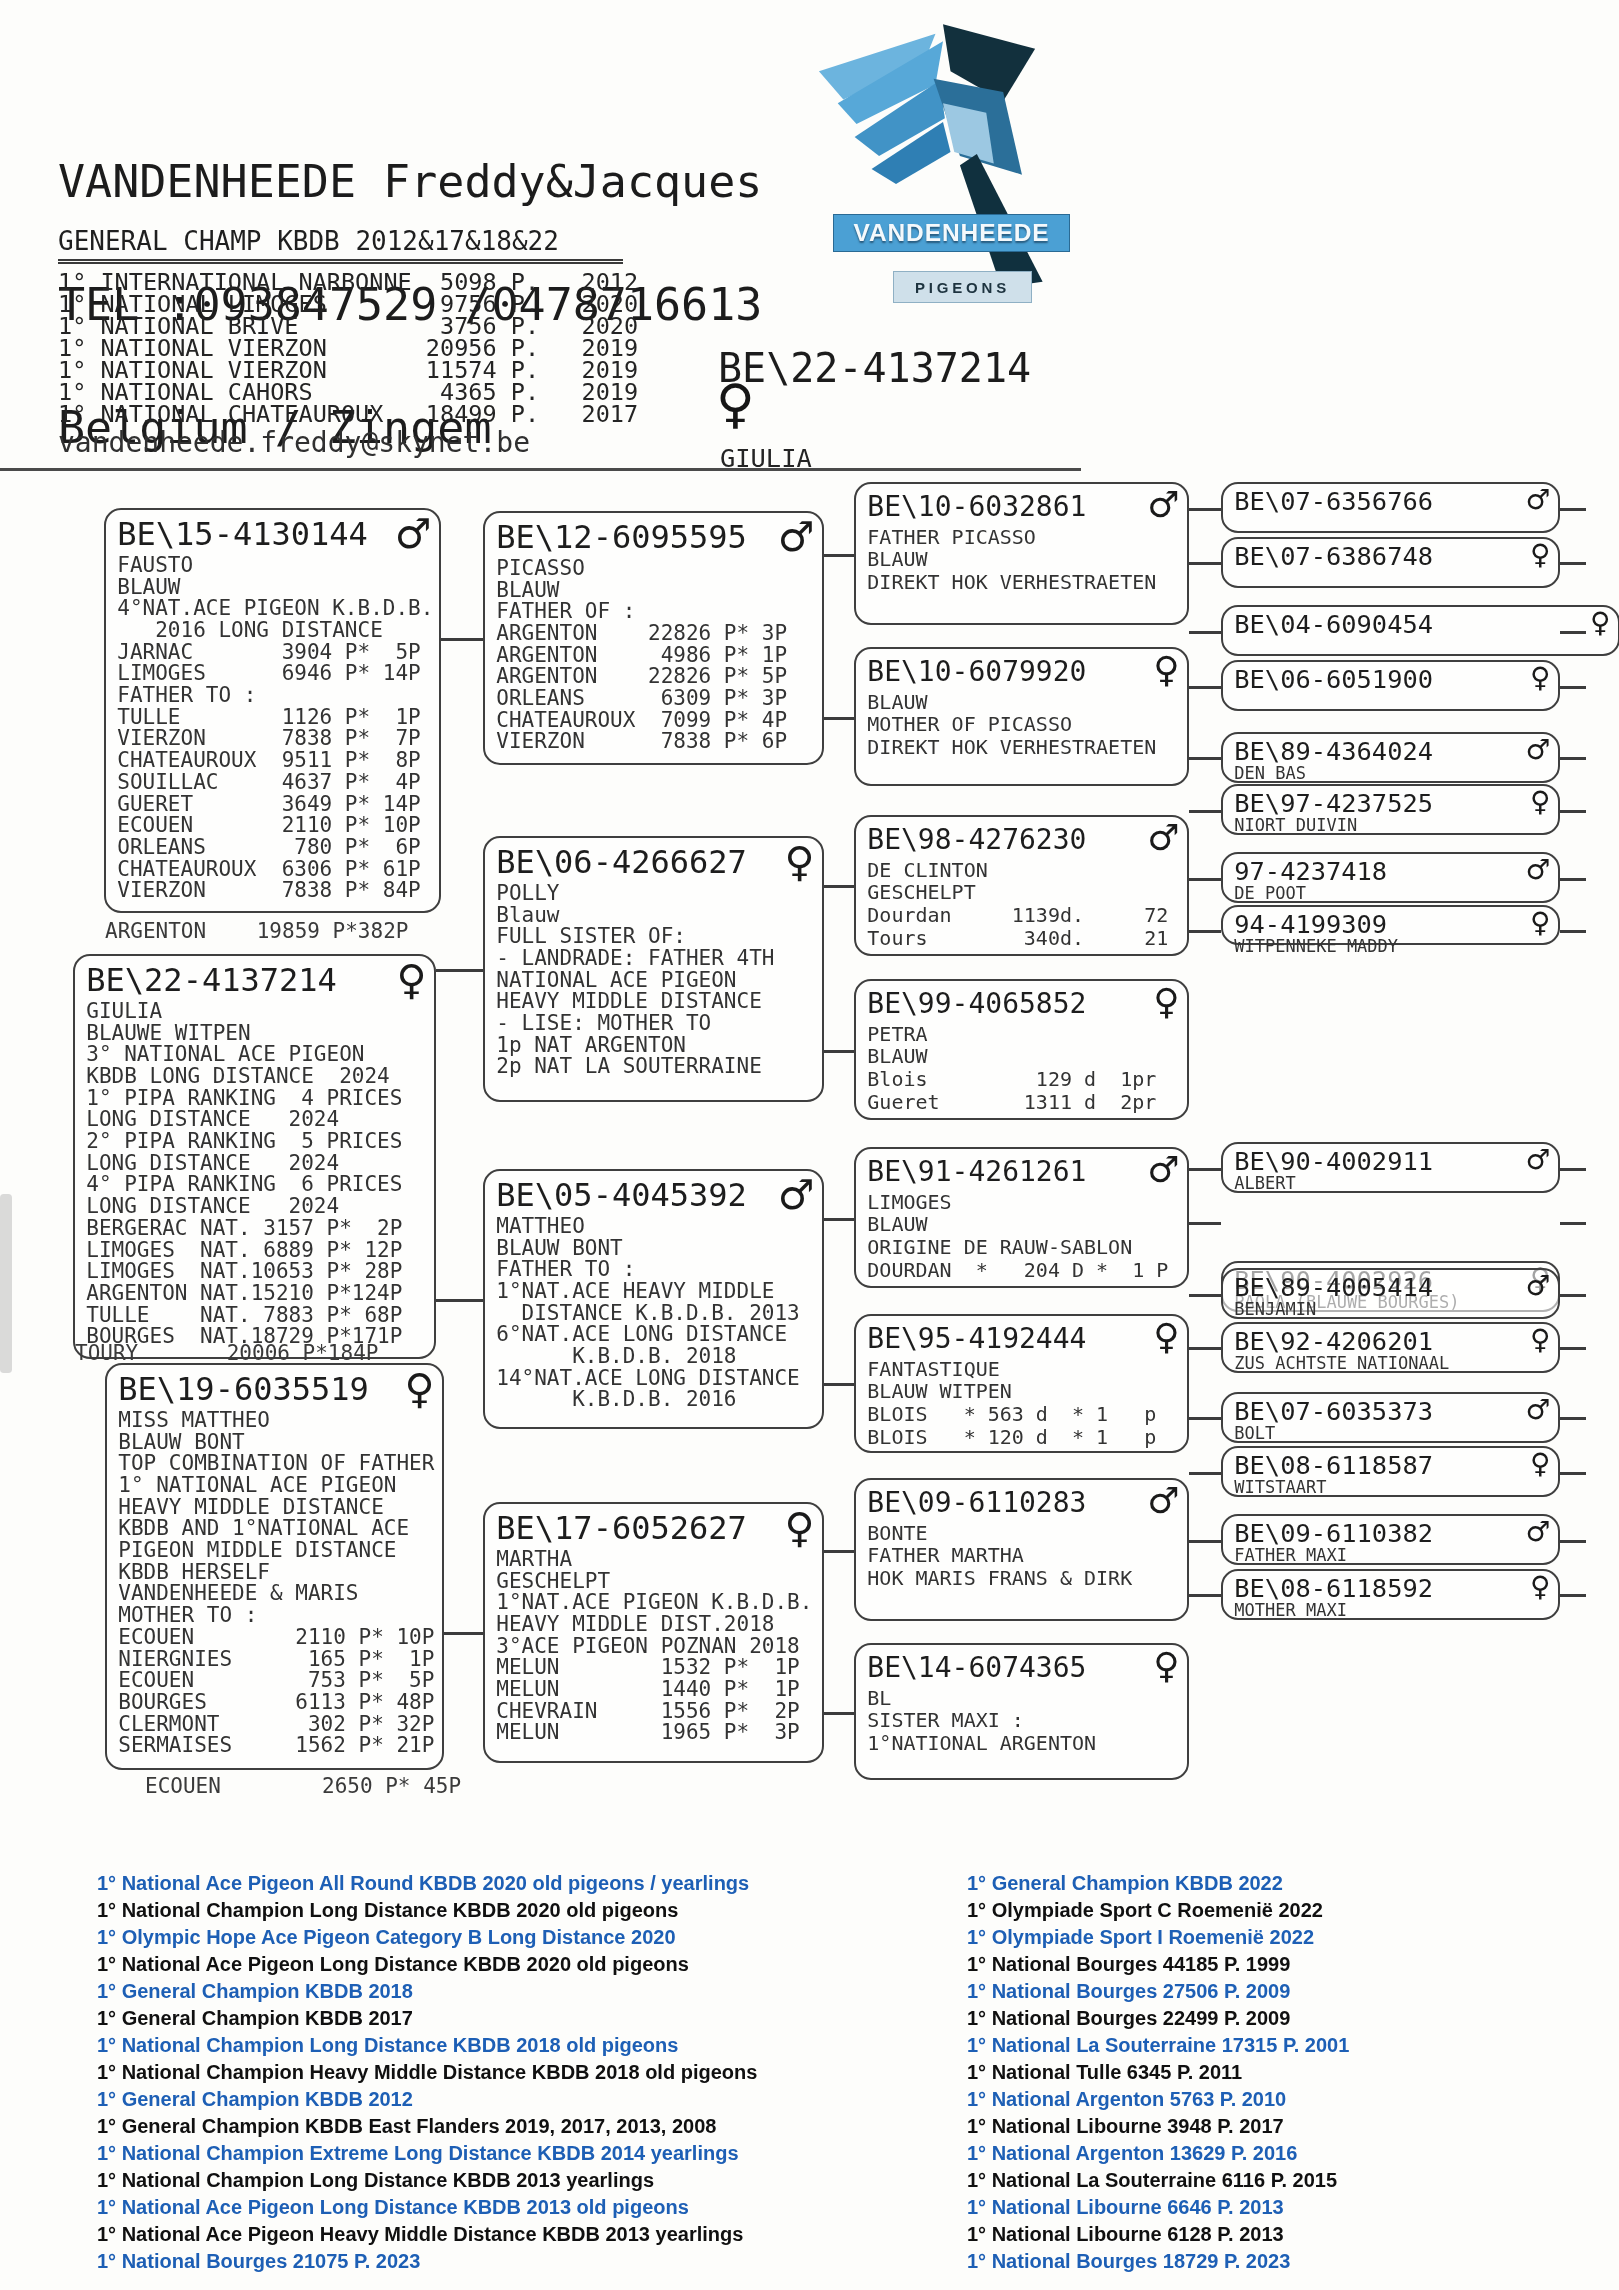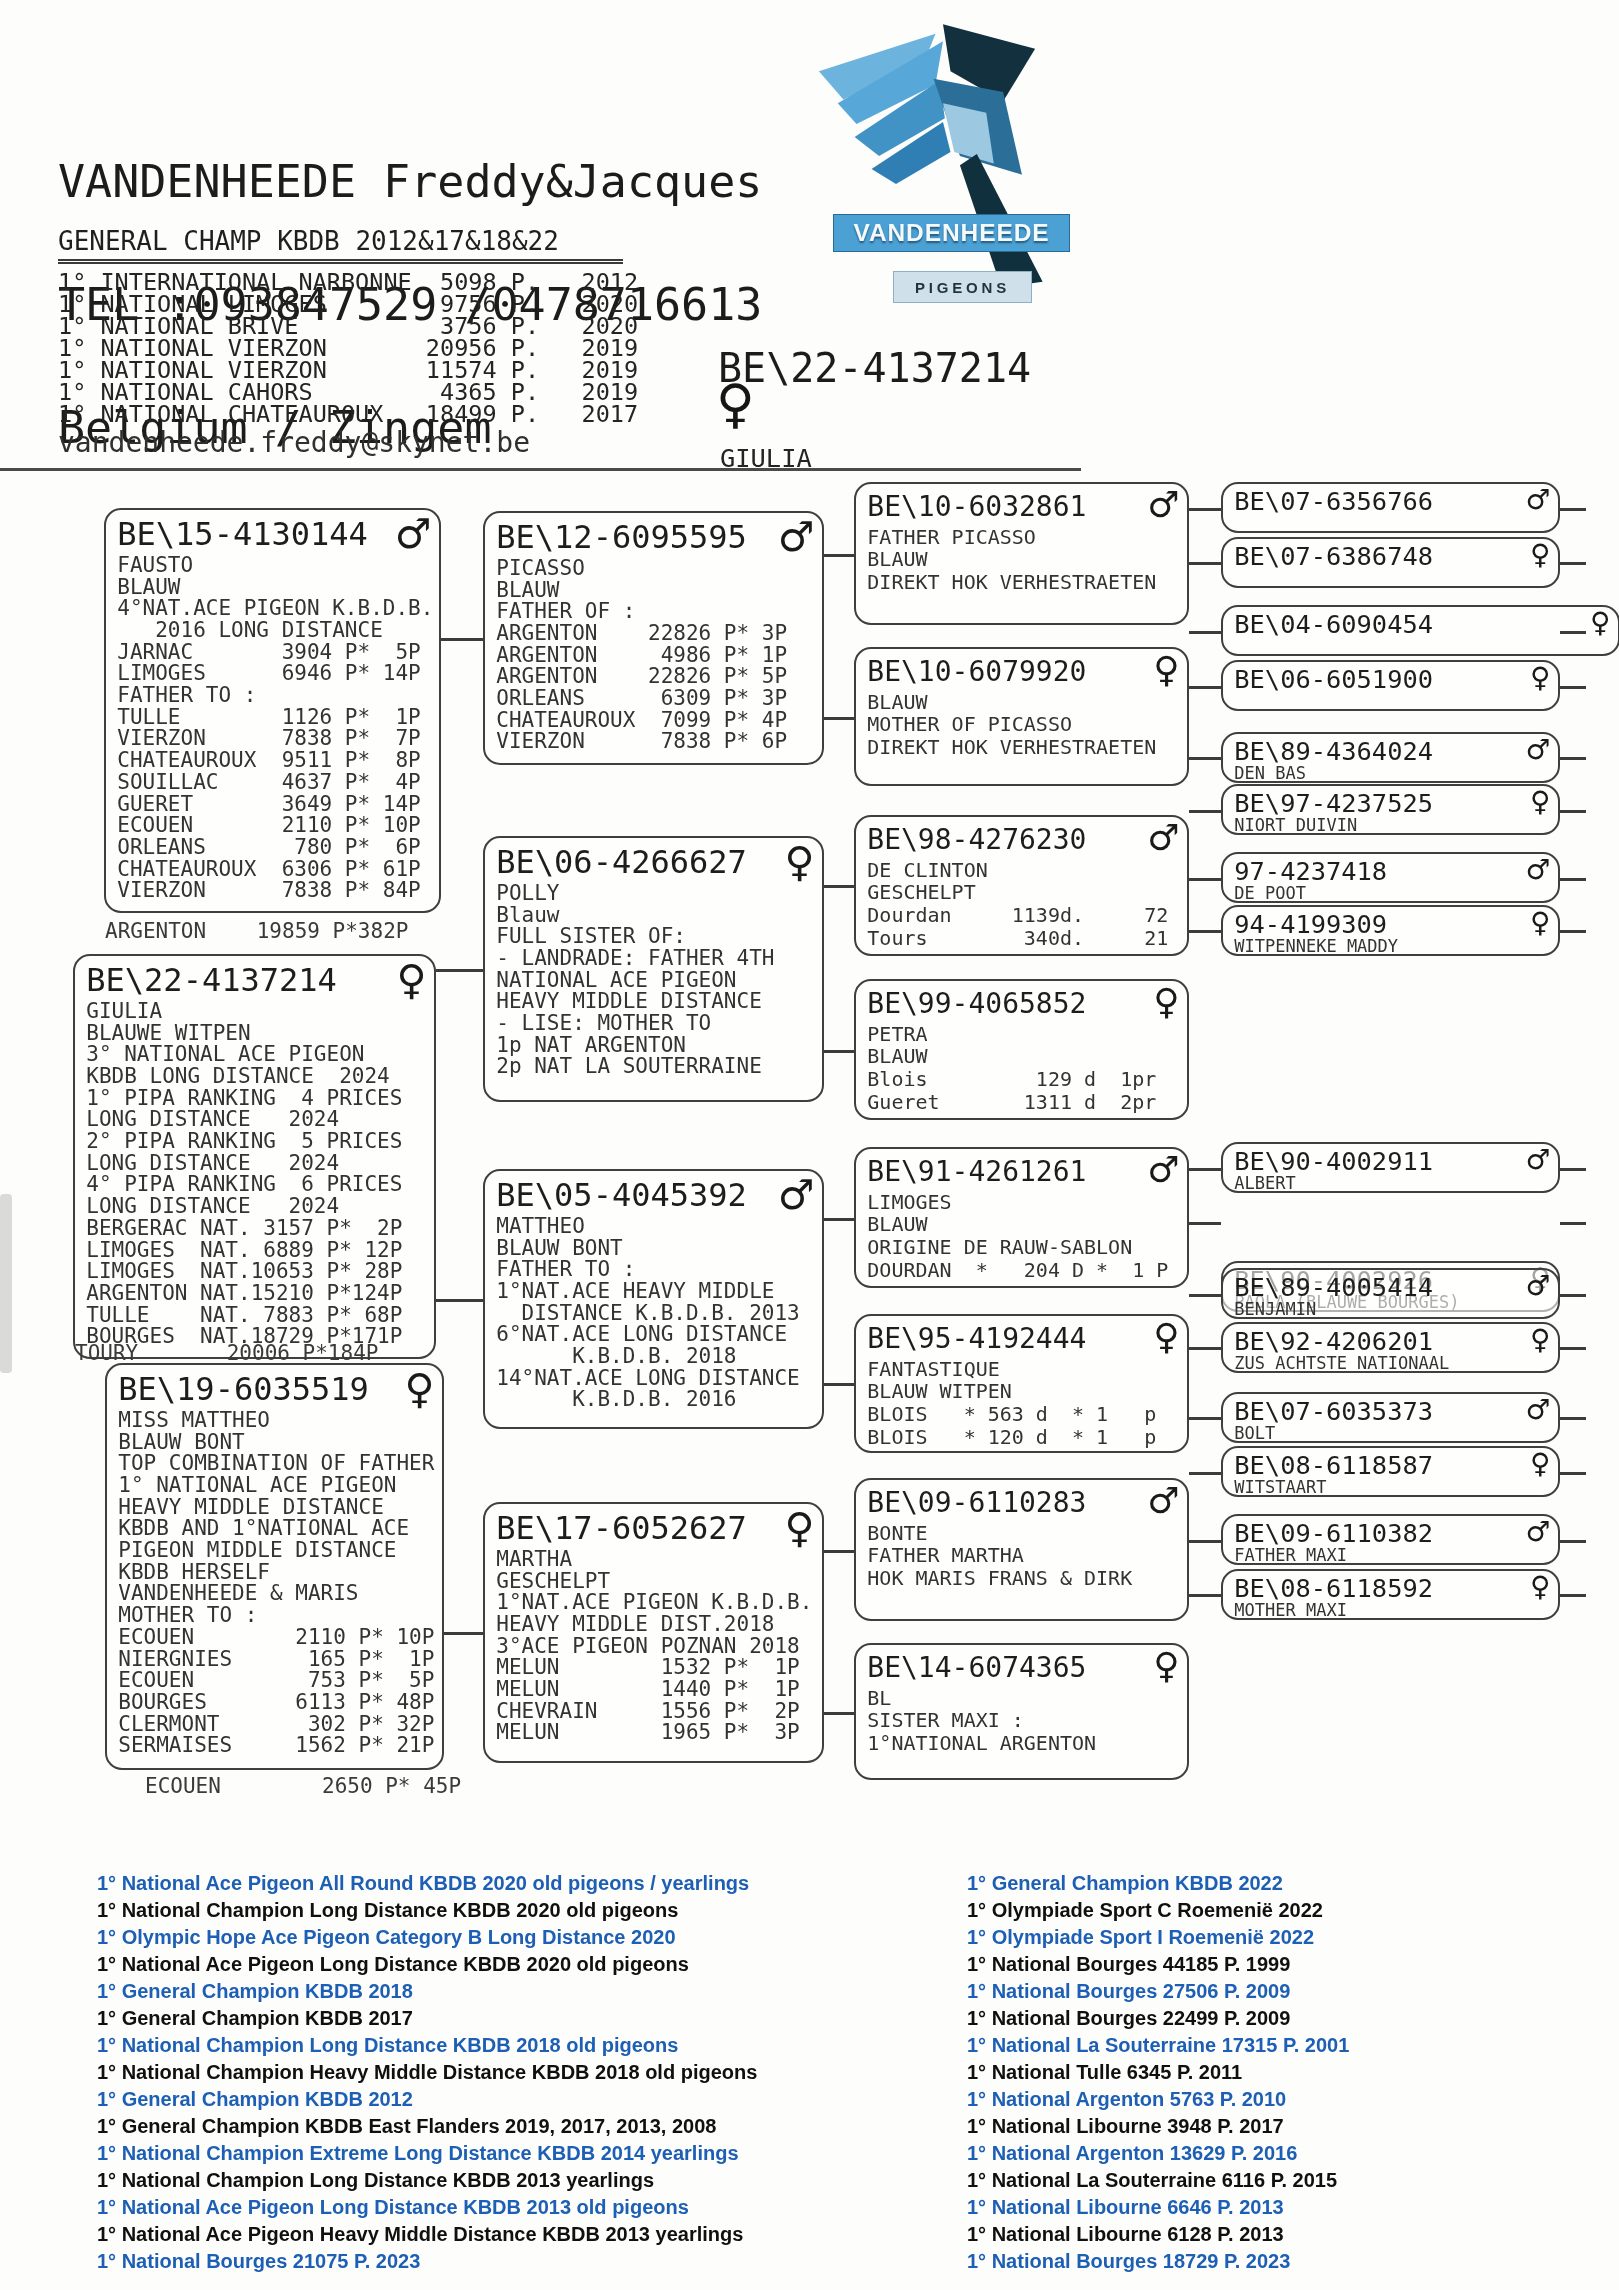--- a/index.html
+++ b/index.html
@@ -343,21 +343,21 @@
         </div>
         <div class="line">NIORT DUIVIN</div>
       </div>
       <div class="pbox g4" style="left: 1221px; top: 852px; width: 339px; height: 51px;">
         <div class="ringrow">
           <div class="ring">97-4237418</div>
           <div class="sex">♂</div>
         </div>
         <div class="line">DE POOT</div>
       </div>
-      <div class="pbox g4" style="left: 1221px; top: 905px; width: 339px; height: 51px;">
+      <div class="pbox g4" style="left: 1221px; top: 905px; width: 339px; height: 40px;">
         <div class="ringrow">
           <div class="ring">94-4199309</div>
           <div class="sex">♀</div>
         </div>
         <div class="line">WITPENNEKE MADDY</div>
       </div>
       <div class="pbox g4" style="left: 1221px; top: 1142px; width: 339px; height: 51px;">
         <div class="ringrow">
           <div class="ring">BE\90-4002911</div>
           <div class="sex">♂</div>

